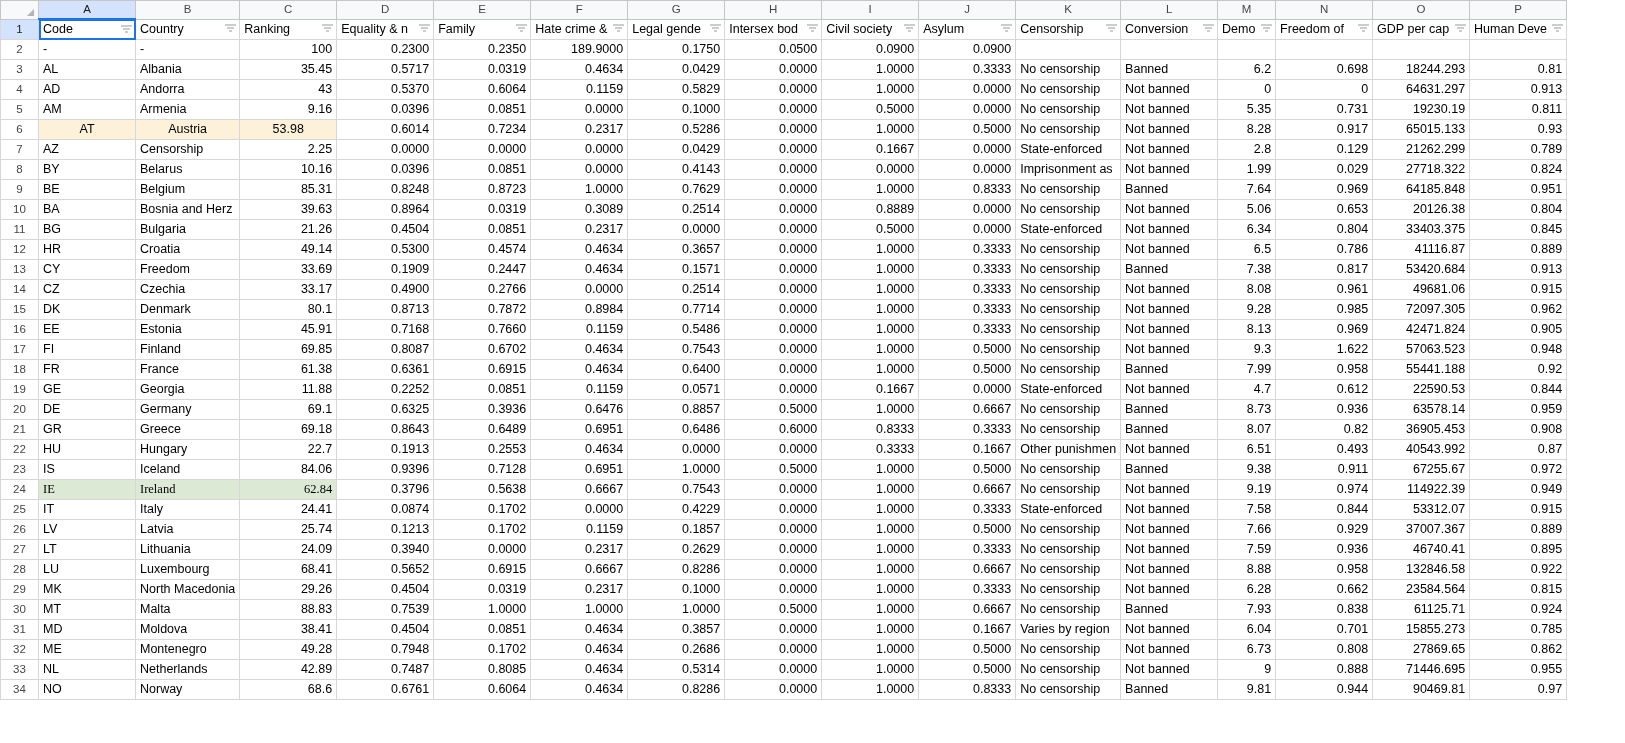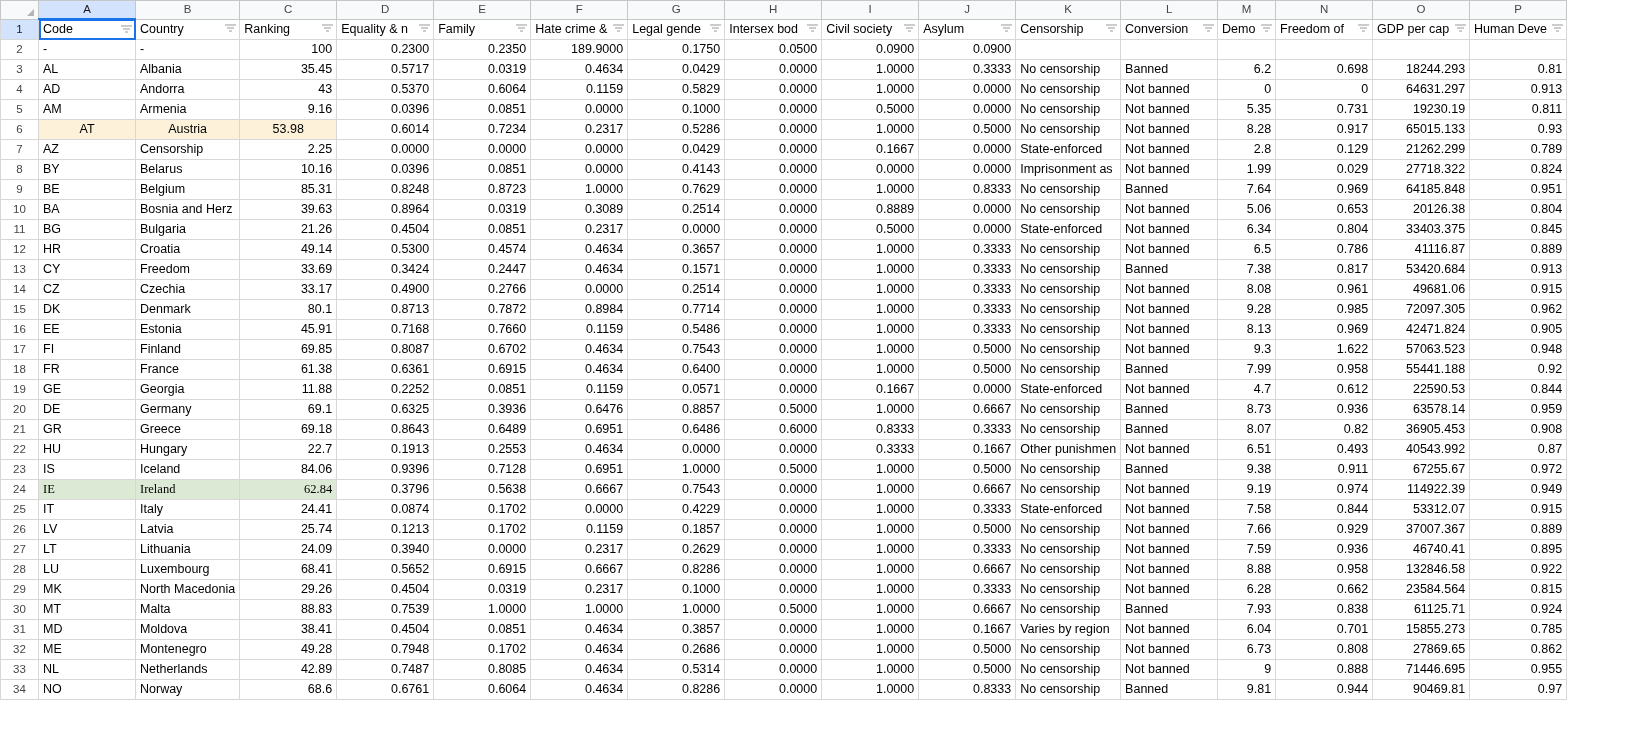--- a/index.html
+++ b/index.html
@@ -440,21 +440,21 @@
           <td class="cell num">6.5</td>
           <td class="cell num">0.786</td>
           <td class="cell num">41116.87</td>
           <td class="cell num">0.889</td>
         </tr>
         <tr>
           <td class="rowhead">13</td>
           <td class="cell txt">CY</td>
           <td class="cell txt">Freedom</td>
           <td class="cell num">33.69</td>
-          <td class="cell num">0.3424</td>
+          <td class="cell num">0.1909</td>
           <td class="cell num">0.2447</td>
           <td class="cell num">0.4634</td>
           <td class="cell num">0.1571</td>
           <td class="cell num">0.0000</td>
           <td class="cell num">1.0000</td>
           <td class="cell num">0.3333</td>
           <td class="cell txt">No censorship</td>
           <td class="cell txt">Banned</td>
           <td class="cell num">7.38</td>
           <td class="cell num">0.817</td>

